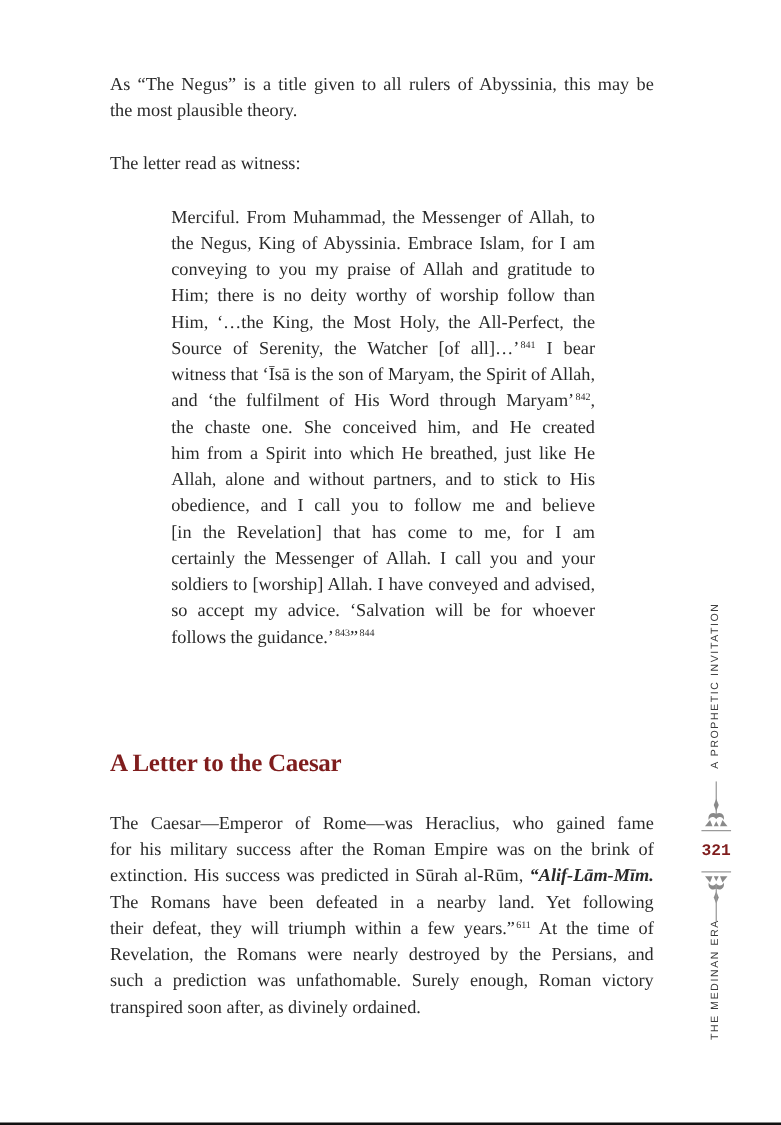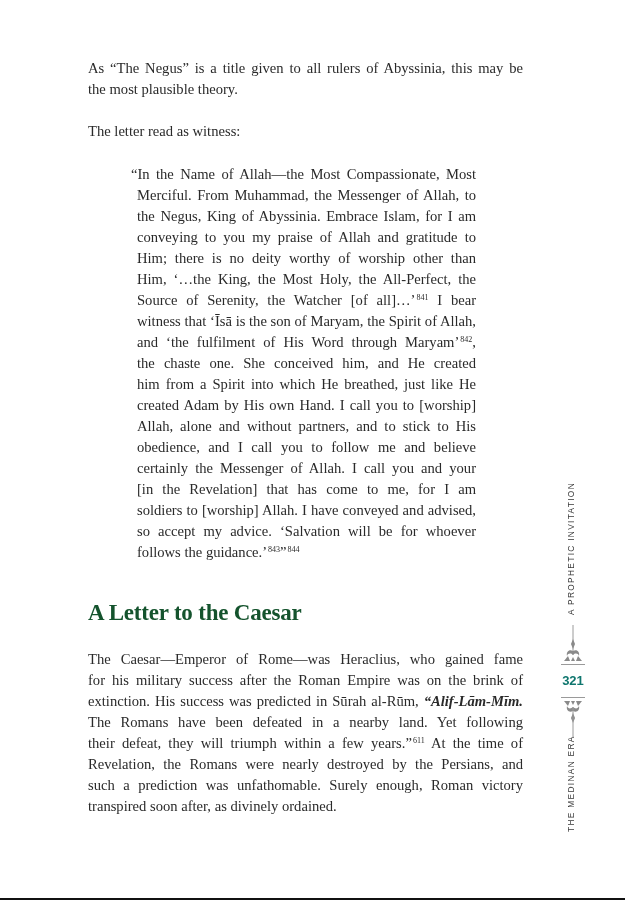--- a/index.html
+++ b/index.html
@@ -47,23 +47,23 @@
     }
     #p-intro { left: 88px; top: 58px; width: 435px; }
     #p-letter-lead { left: 88px; top: 121px; width: 435px; }
     #quote { left: 131px; top: 164px; width: 345px; }
     #quote .line { padding-left: 6px; }
     #quote .line.first { padding-left: 0; }
     #heading {
       position: absolute;
       left: 88px;
       top: 600px;
-      font-size: 23px;
+      font-size: 20px;
       font-weight: bold;
-      color: #14532d;
+      color: #7f1d1d;
       letter-spacing: -0.2px;
       font-family: "Liberation Serif", "DejaVu Serif", serif;
     }
     #p-caesar { left: 88px; top: 649px; width: 435px; }
     sup.fn {
       font-size: 8px;
       line-height: 0;
       vertical-align: 5px;
       margin-left: 1px;
     }
@@ -88,24 +88,24 @@
       transform: rotate(-90deg);
     }
     #vt-book { left: 15px; top: 615px; }
     #vt-part { left: 15px; top: 832px; }
     .page-number {
       position: absolute;
       left: 0;
       width: 44px;
       top: 673px;
       text-align: center;
-      font-family: Liberation Sans, sans-serif;
+      font-family: Liberation Mono, monospace;
       font-weight: bold;
       font-size: 13px;
-      color: #0f766e;
+      color: #7f1d1d;
     }
     .ornament {
       position: absolute;
       left: 10px;
       width: 24px;
     }
     #orn-top { top: 625px; height: 42px; }
     #orn-bottom { top: 695px; height: 42px; }
   </style>
 </head>
@@ -116,36 +116,34 @@
   <div class="para" id="p-intro">
     <span class="line">As “The Negus” is a title given to all rulers of Abyssinia, this may be</span>
     <span class="line last">the most plausible theory.</span>
   </div>
 
   <div class="para" id="p-letter-lead">
     <span class="line last">The letter read as witness:</span>
   </div>
 
   <div class="para" id="quote">
-    <span class="line first">“In the Name of Allah—the Most Compassionate, Most</span>
     <span class="line">Merciful. From Muhammad, the Messenger of Allah, to</span>
     <span class="line">the Negus, King of Abyssinia. Embrace Islam, for I am</span>
     <span class="line">conveying to you my praise of Allah and gratitude to</span>
-    <span class="line">Him; there is no deity worthy of worship other than</span>
+    <span class="line">Him; there is no deity worthy of worship follow than</span>
     <span class="line">Him, ‘…the King, the Most Holy, the All-Perfect, the</span>
     <span class="line"><span>Source of Serenity, the Watcher [of all]…’</span><sup class="fn">841</sup><span> I bear</span></span>
     <span class="line">witness that ‘Īsā is the son of Maryam, the Spirit of Allah,</span>
     <span class="line"><span>and ‘the fulfilment of His Word through Maryam’</span><sup class="fn">842</sup><span>,</span></span>
     <span class="line">the chaste one. She conceived him, and He created</span>
     <span class="line">him from a Spirit into which He breathed, just like He</span>
-    <span class="line">created Adam by His own Hand. I call you to [worship]</span>
     <span class="line">Allah, alone and without partners, and to stick to His</span>
     <span class="line">obedience, and I call you to follow me and believe</span>
+    <span class="line">[in the Revelation] that has come to me, for I am</span>
     <span class="line">certainly the Messenger of Allah. I call you and your</span>
-    <span class="line">[in the Revelation] that has come to me, for I am</span>
     <span class="line">soldiers to [worship] Allah. I have conveyed and advised,</span>
     <span class="line">so accept my advice. ‘Salvation will be for whoever</span>
     <span class="line last"><span>follows the guidance.’</span><sup class="fn">843</sup><span>”</span><sup class="fn">844</sup></span>
   </div>
 
   <div id="heading">A Letter to the Caesar</div>
 
   <div class="para" id="p-caesar">
     <span class="line">The Caesar—Emperor of Rome—was Heraclius, who gained fame</span>
     <span class="line">for his military success after the Roman Empire was on the brink of</span>

